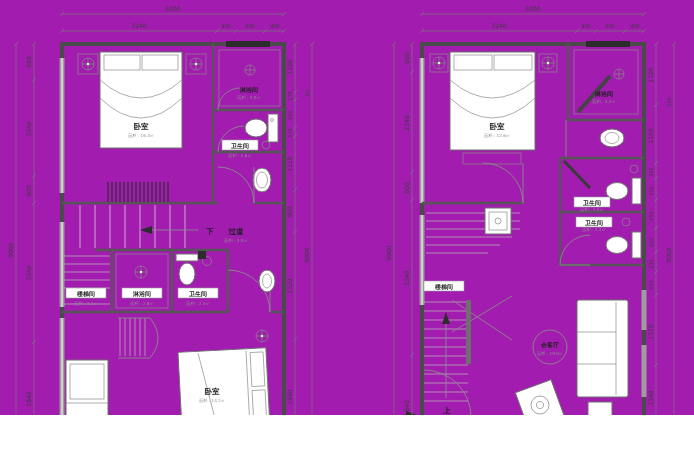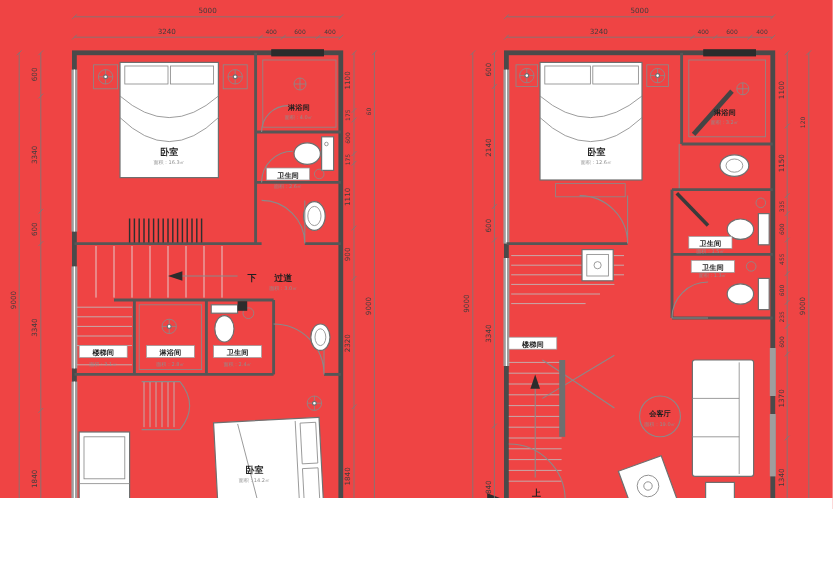--- a/index.html
+++ b/index.html
@@ -1,16 +1,16 @@
 <!DOCTYPE html>
 <html><head>
 <meta charset="utf-8">
 <style>
   html,body{margin:0;padding:0;background:#ffffff;}
-  #canvas{position:relative;width:694px;height:415px;background:#ef4444;overflow:hidden;
+  #canvas{position:relative;width:694px;height:415px;background:#a21caf;overflow:hidden;
           font-family:"DejaVu Sans",sans-serif;}
   svg{display:block;}
   svg text{font-family:"DejaVu Sans",sans-serif;fill:#3d3d3d;}
   .dimt{font-size:6px;}
   .dimt-sm{font-size:5px;}
   .room{font-size:7.5px;fill:#1f1f1f;font-weight:600;}
   .room-sm{font-size:6px;fill:#1f1f1f;font-weight:600;}
   .area{font-size:4.2px;fill:#8f8f8f;font-weight:400;}
   .cut{font-size:7px;fill:#85aee0;}
   .wall{stroke:#4a4a4a;stroke-width:4;fill:none;}

